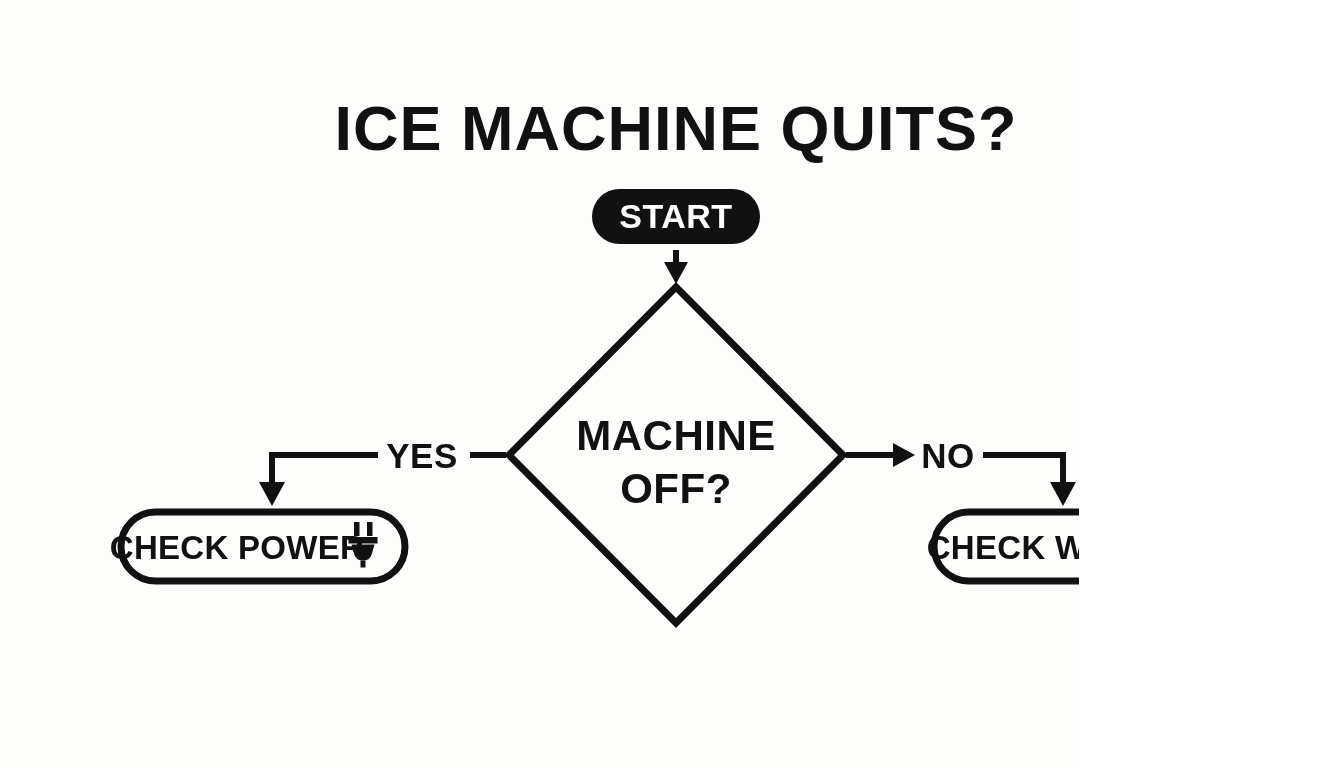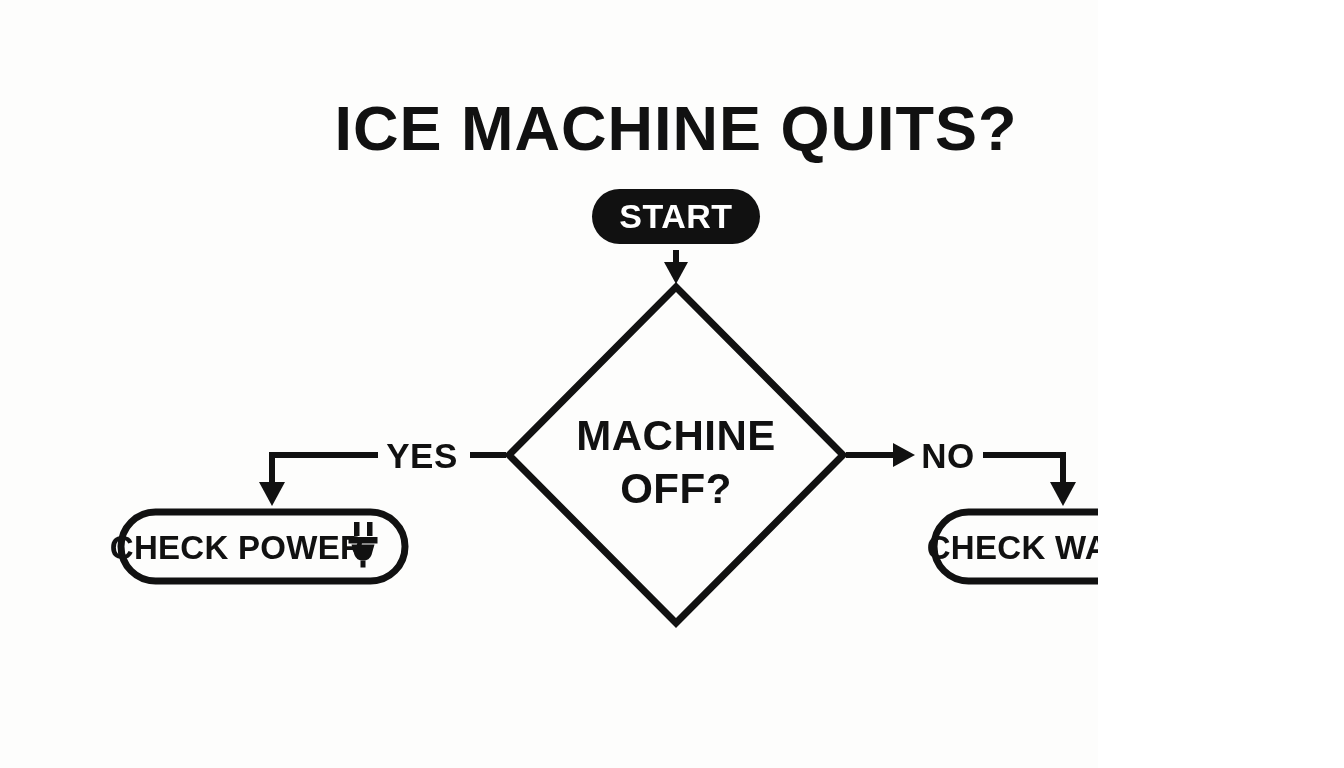--- a/index.html
+++ b/index.html
@@ -10,21 +10,20 @@
   }
   body {
     font-family: "Liberation Sans", sans-serif;
   }
   #canvas {
     position: relative;
     width: 1079px;
     height: 768px;
     background: #fdfdfc;
     overflow: hidden;
-    padding-left: 19px;
   }
   #diagram-svg {
     position: absolute;
     top: 0;
     left: 0;
     width: 1344px;
     height: 768px;
   }
   .title-text {
     font-family: "Liberation Sans", sans-serif;

